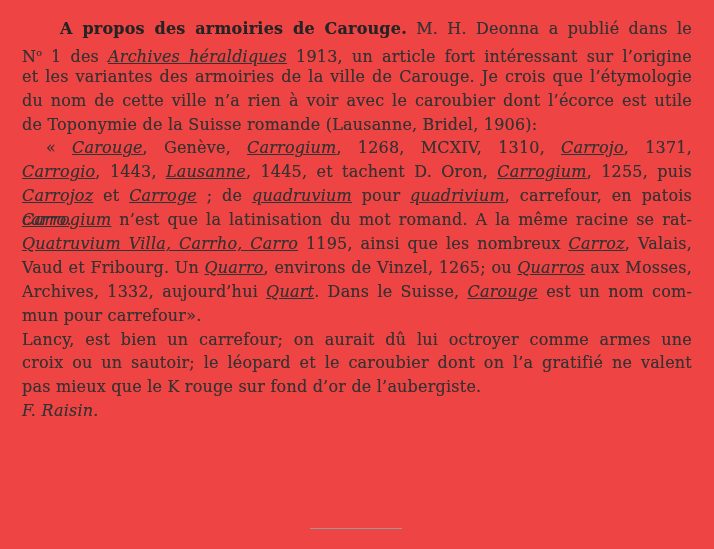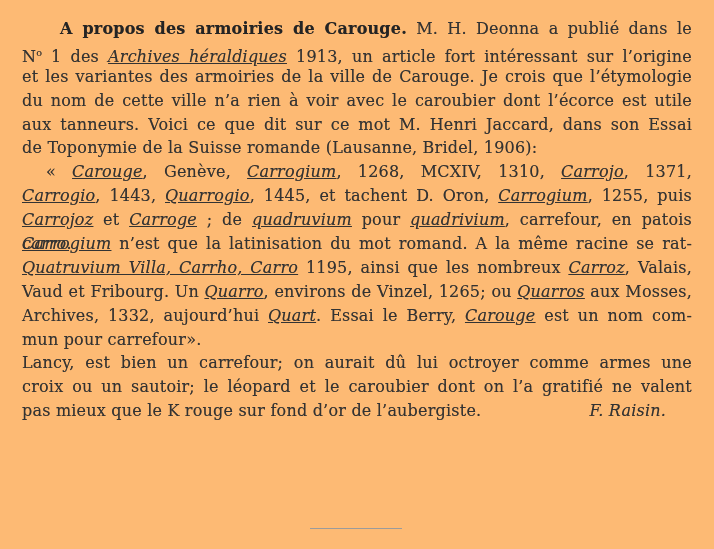--- a/index.html
+++ b/index.html
@@ -4,21 +4,21 @@
 <style>
   html, body {
     margin: 0;
     padding: 0;
     background: #ffffff;
   }
   .page {
     position: relative;
     width: 714px;
     height: 549px;
-    background: #fdba74;
+    background: #ef4444;
     font-family: "DejaVu Serif", serif;
     color: #333333;
     overflow: hidden;
   }
   .text-block {
     position: absolute;
     left: 22px;
     right: 22px;
     top: 17px;
   }
@@ -37,20 +37,21 @@
   .line.ind-lg { text-indent: 38px; }
   .line.ind-sm { text-indent: 24px; }
   .seg.normal { font-style: normal; font-weight: normal; }
   .seg.bold   { font-weight: bold; color: #242424; }
   .seg.italic { font-style: italic; text-decoration: underline; }
   .seg.sup    { vertical-align: super; font-size: 0.6em; letter-spacing: 0; }
   .sigline {
     display: flex;
     justify-content: space-between;
     align-items: baseline;
+    flex-direction: column;
   }
   .signature {
     font-style: italic;
     margin-right: 26px;
   }
   .footer-rule {
     position: absolute;
     top: 528px;
     left: 310px;
     width: 92px;
@@ -60,29 +61,28 @@
 </style>
 </head>
 <body>
 
 <div class="page" style="color: rgb(51, 51, 51);">
   <div class="text-block">
       <div class="line justify ind-lg"><span class="seg bold">A propos des armoiries de Carouge.</span><span class="seg normal"> M. H. Deonna a publié dans le</span></div>
       <div class="line justify"><span class="seg normal">N</span><span class="seg sup">o</span><span class="seg normal"> 1 des </span><span class="seg italic">Archives héraldiques</span><span class="seg normal"> 1913, un article fort intéressant sur l’origine</span></div>
       <div class="line justify"><span class="seg normal">et les variantes des armoiries de la ville de Carouge. Je crois que l’étymologie</span></div>
       <div class="line justify"><span class="seg normal">du nom de cette ville n’a rien à voir avec le caroubier dont l’écorce est utile</span></div>
-      <div class="line justify"><span class="seg normal">aux tanneurs. Voici ce que dit sur ce mot M. Henri Jaccard, dans son Essai</span></div>
       <div class="line"><span class="seg normal">de Toponymie de la Suisse romande (Lausanne, Bridel, 1906):</span></div>
       <div class="line justify ind-sm"><span class="seg normal">« </span><span class="seg italic">Carouge</span><span class="seg normal">, Genève, </span><span class="seg italic">Carrogium</span><span class="seg normal">, 1268, MCXIV, 1310, </span><span class="seg italic">Carrojo</span><span class="seg normal">, 1371,</span></div>
-      <div class="line justify"><span class="seg italic">Carrogio</span><span class="seg normal">, 1443, </span><span class="seg italic">Quarrogio</span><span class="seg normal">, 1445, et tachent D. Oron, </span><span class="seg italic">Carrogium</span><span class="seg normal">, 1255, puis</span></div>
+      <div class="line justify"><span class="seg italic">Carrogio</span><span class="seg normal">, 1443, </span><span class="seg italic">Lausanne</span><span class="seg normal">, 1445, et tachent D. Oron, </span><span class="seg italic">Carrogium</span><span class="seg normal">, 1255, puis</span></div>
       <div class="line justify"><span class="seg italic">Carrojoz</span><span class="seg normal"> et </span><span class="seg italic">Carroge</span><span class="seg normal"> ; de </span><span class="seg italic">quadruvium</span><span class="seg normal"> pour </span><span class="seg italic">quadrivium</span><span class="seg normal">, carrefour, en patois </span><span class="seg italic">carro</span><span class="seg normal">.</span></div>
       <div class="line justify"><span class="seg italic">Carrogium</span><span class="seg normal"> n’est que la latinisation du mot romand. A la même racine se rat-</span></div>
       <div class="line justify"><span class="seg italic">Quatruvium Villa, Carrho, Carro</span><span class="seg normal"> 1195, ainsi que les nombreux </span><span class="seg italic">Carroz</span><span class="seg normal">, Valais,</span></div>
       <div class="line justify"><span class="seg normal">Vaud et Fribourg. Un </span><span class="seg italic">Quarro</span><span class="seg normal">, environs de Vinzel, 1265; ou </span><span class="seg italic">Quarros</span><span class="seg normal"> aux Mosses,</span></div>
-      <div class="line justify"><span class="seg normal">Archives, 1332, aujourd’hui </span><span class="seg italic">Quart</span><span class="seg normal">. Essai le Berry, </span><span class="seg italic">Carouge</span><span class="seg normal"> est un nom com-</span></div>
+      <div class="line justify"><span class="seg normal">Archives, 1332, aujourd’hui </span><span class="seg italic">Quart</span><span class="seg normal">. Dans le Suisse, </span><span class="seg italic">Carouge</span><span class="seg normal"> est un nom com-</span></div>
       <div class="line"><span class="seg normal">mun pour carrefour».</span></div>
       <div class="line justify"><span class="seg normal">Lancy, est bien un carrefour; on aurait dû lui octroyer comme armes une</span></div>
       <div class="line justify"><span class="seg normal">croix ou un sautoir; le léopard et le caroubier dont on l’a gratifié ne valent</span></div>
       <div class="line sigline">
         <span class="sigtext"><span class="seg normal">pas mieux que le K rouge sur fond d’or de l’aubergiste.</span></span>
         <span class="seg signature">F. Raisin.</span>
       </div>
     </div>
   <div class="footer-rule" style="background: rgb(155, 155, 155);"></div>
 </div>

